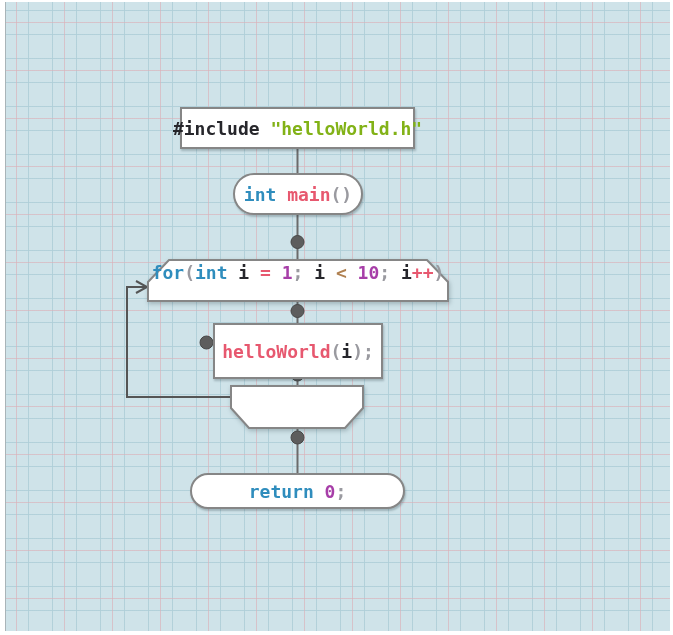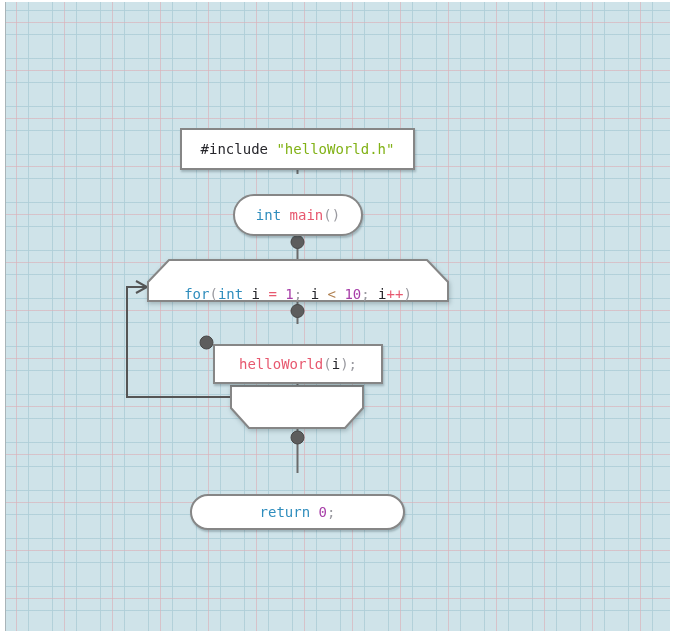--- a/index.html
+++ b/index.html
@@ -20,24 +20,23 @@
     background-size:48px 48px,48px 48px,24px 24px,24px 24px;
     background-position:10px 20px,10px 20px,22px 8px,22px 8px;
     border-left:1px solid #a9b4b8;
   }
   svg.wires{position:absolute;left:0;top:0;z-index:2;}
   .shape{filter:drop-shadow(1px 2px 2px rgba(40,60,70,.28));}
   .node{
     position:absolute;z-index:3;box-sizing:border-box;
     background:#fff;border:2px solid var(--shape-border,#868686);
     display:flex;align-items:center;justify-content:center;
-    font-size:14px;font-weight:normal;white-space:pre;
+    font-size:18px;font-weight:bold;white-space:pre;
     box-shadow:1px 2px 2px rgba(40,60,70,.28);
     cursor:pointer;
-    margin-top:21px;
   }
   .node span{white-space:pre;}
   .stadium{border-radius:21px;}
   
   .tk-pl{color:var(--tok-plain,#26262b);}
   .tk-kw{color:var(--tok-keyword,#2f8dbd);}
   .tk-fn{color:var(--tok-function,#e7586f);}
   .tk-str{color:var(--tok-string,#82b217);}
   .tk-num{color:var(--tok-number,#a73ea8);}
   .tk-op{color:var(--tok-operator,#e7586f);}
@@ -83,19 +82,19 @@
 </div>
 
 <div class="node stadium" style="left:233px;top:173px;width:130px;height:42px;">
   <span class="tk-kw">int </span><span class="tk-fn">main</span><span class="tk-p">()</span>
 </div>
 
 <div class="node" style="left:148px;top:260px;width:300px;height:25px;background:transparent;border:none;box-shadow:none;">
   <span class="tk-kw">for</span><span class="tk-p">(</span><span class="tk-kw">int</span><span class="tk-pl"> i </span><span class="tk-op">=</span><span class="tk-pl"> </span><span class="tk-num">1</span><span class="tk-p">;</span><span class="tk-pl"> i </span><span class="tk-opb">&lt;</span><span class="tk-pl"> </span><span class="tk-num">10</span><span class="tk-p">;</span><span class="tk-pl"> i</span><span class="tk-op">++</span><span class="tk-p">)</span>
 </div>
 
-<div class="node" style="left:213px;top:323px;width:170px;height:40px;">
+<div class="node" style="left:213px;top:323px;width:170px;height:56px;">
   <span class="tk-fn">helloWorld</span><span class="tk-p">(</span><span class="tk-pl">i</span><span class="tk-p">);</span>
 </div>
 
 <div class="node stadium" style="left:190px;top:473px;width:215px;height:36px;border-radius:20px;">
   <span class="tk-kw">return </span><span class="tk-num">0</span><span class="tk-p">;</span>
 </div>
 
 </body></html>

